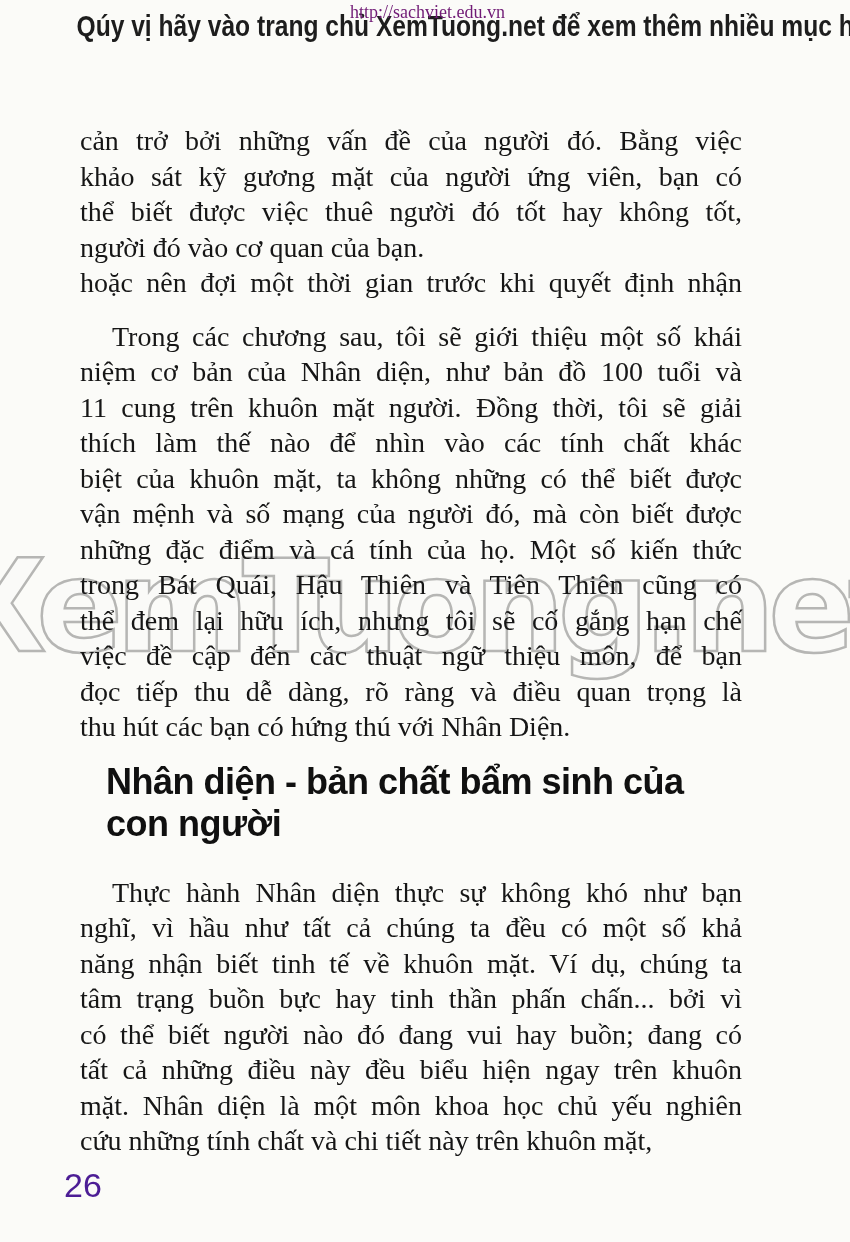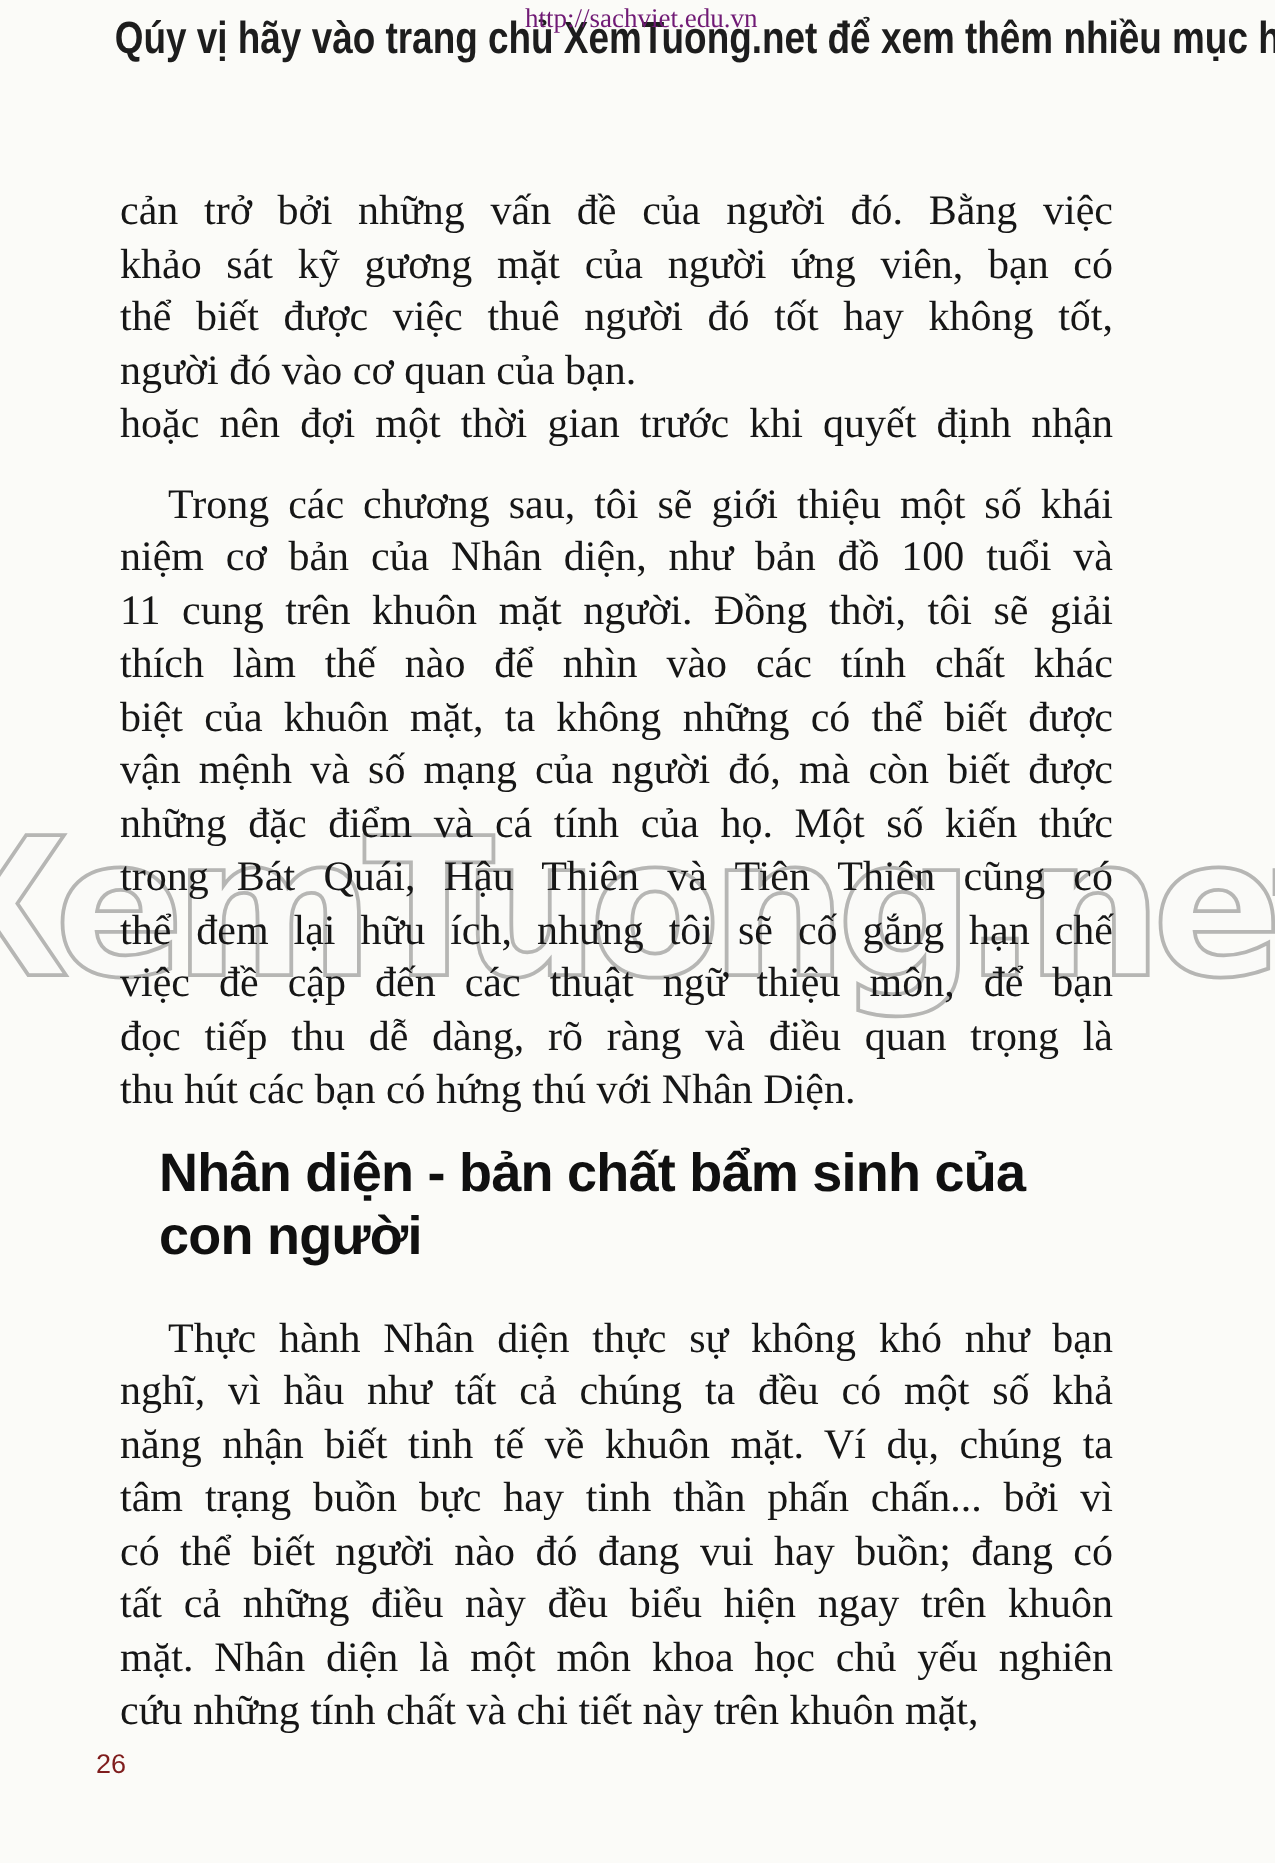--- a/index.html
+++ b/index.html
@@ -65,22 +65,22 @@
     font-family:"Liberation Sans", sans-serif;
     font-weight:bold;
     font-size:36px;
     color:#101010;
     margin:16px 0 30px 26px;
     letter-spacing:-0.5px;
   }
   .page-number{
     position:absolute;left:64px;top:1166px;
     font-family:"Liberation Sans", sans-serif;
-    font-size:18px;
-    color:#7f1d1d;
+    font-size:34px;
+    color:#4c1d95;
     z-index:1;
     text-align:right;
   }
 </style>
 </head>
 <body>
 
 <div class="page">
 
   <div class="header-notice">Qúy vị hãy vào trang chủ XemTuong.net để xem thêm nhiều mục hay khác</div>

